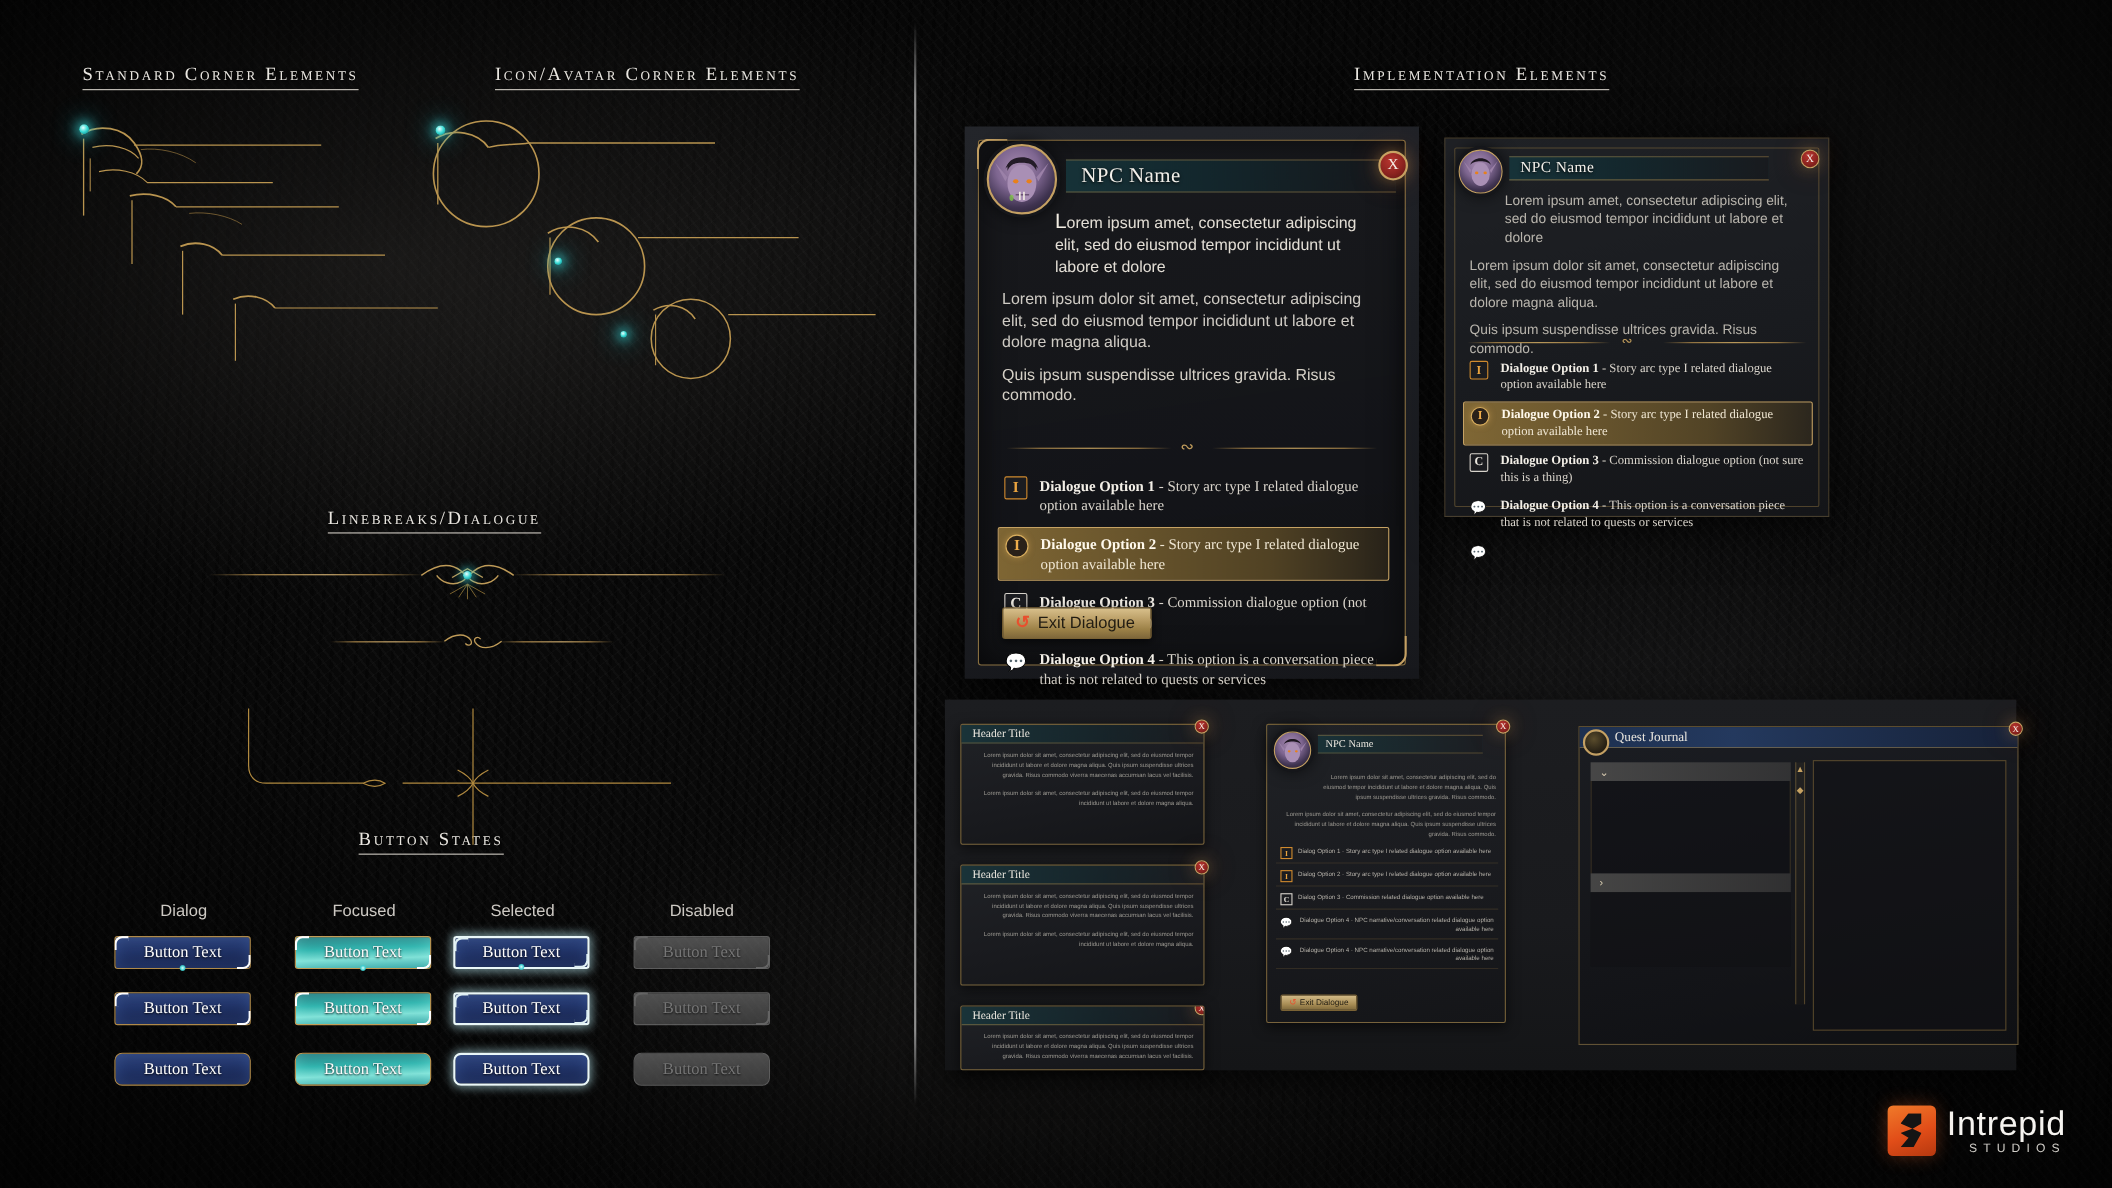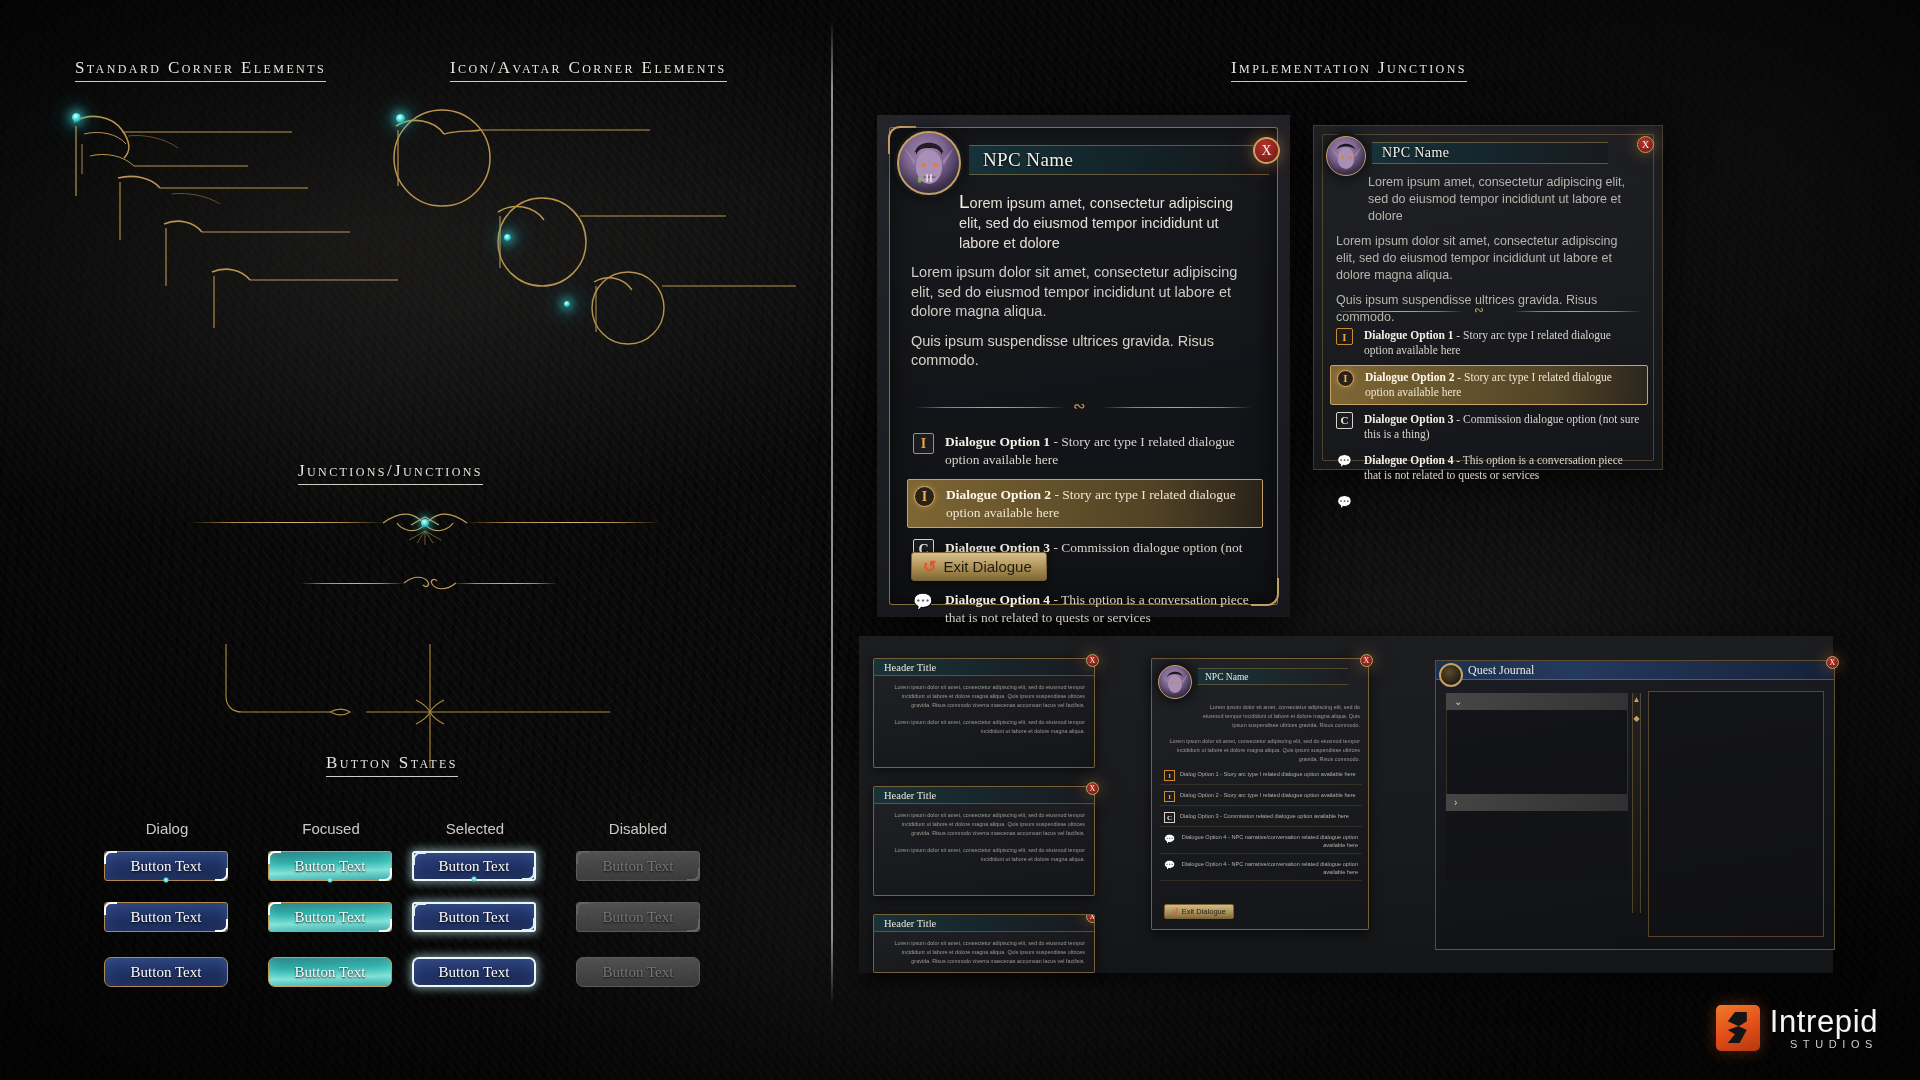--- a/index.html
+++ b/index.html
@@ -382,23 +382,23 @@
 </head>
 <body>
 
 <div class="bg-texture"></div>
 <div class="bg-vign"></div>
 
 <div class="root">
 
   <div class="sec-head" style="left:75px; top:58px;">Standard Corner Elements</div>
   <div class="sec-head" style="left:450px; top:58px;">Icon/Avatar Corner Elements</div>
-  <div class="sec-head" style="left:298px; top:461px;">Junctions/Junctions</div>
+  <div class="sec-head" style="left:298px; top:461px;">Linebreaks/Dialogue</div>
   <div class="sec-head" style="left:316px; top:753px;margin-left:10px;">Button States</div>
-  <div class="sec-head" style="left:1231px; top:58px;">Implementation Junctions</div>
+  <div class="sec-head" style="left:1231px; top:58px;">Implementation Elements</div>
 
   <div class="v-divider"></div>
 
   <svg class="corner-art" style="left:60px; top:100px;" width="620" height="250">
     <g stroke="#b9944f" fill="none" stroke-width="1.6">
       <path d="M14 22 C30 12, 52 16, 62 30 C72 44, 70 52, 64 58"></path>
       <path d="M16 26 L16 96" stroke-width="1.2"></path>
       <path d="M62 32 L232 32" stroke-width="1.2"></path>
       <path d="M24 34 C40 30, 58 34, 66 44" stroke-width="1"></path>
       <path d="M22 44 L22 74" stroke-width="0.9"></path>

